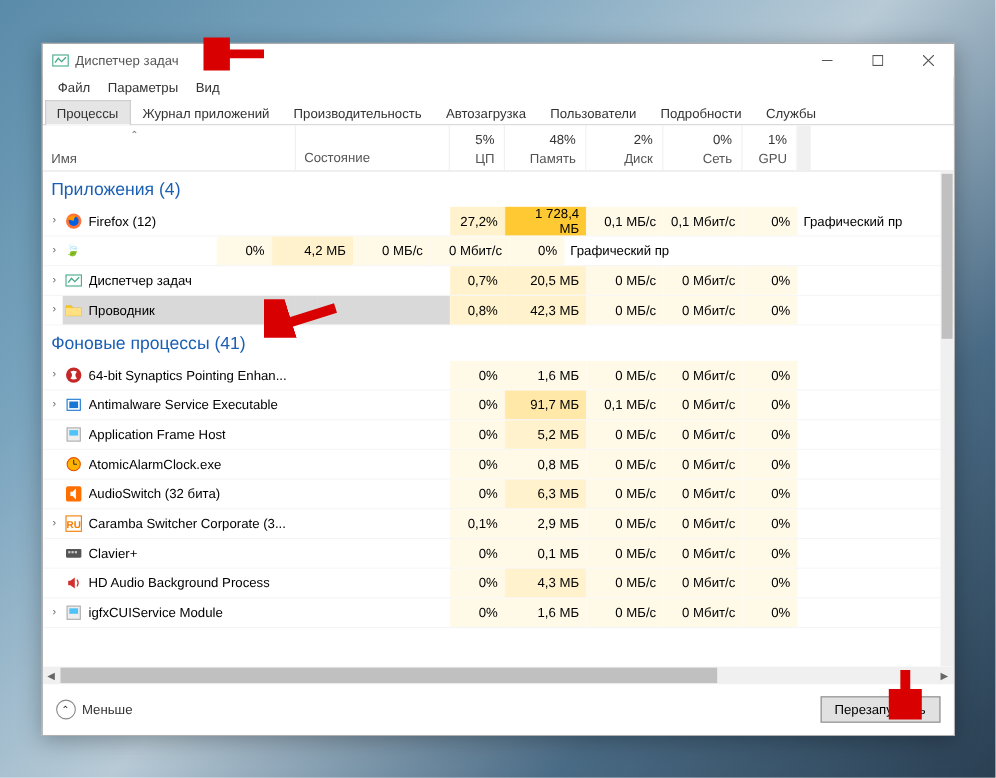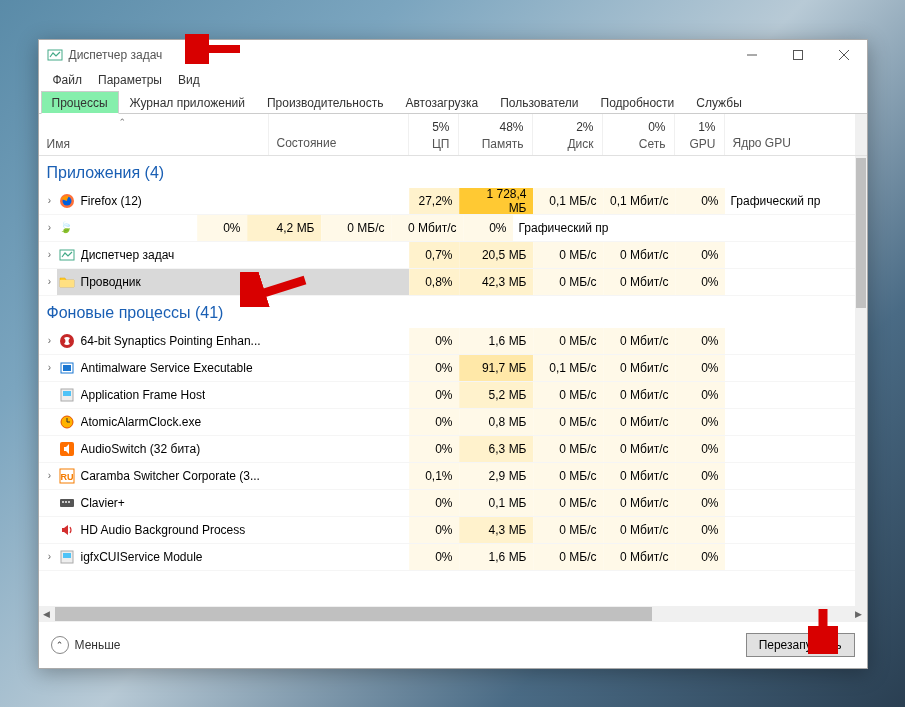--- a/index.html
+++ b/index.html
@@ -75,21 +75,21 @@
     padding: 4px 10px;
     font-size: 12px;
     color: #333;
     cursor: pointer;
     border: 1px solid transparent;
     border-bottom: none;
     position: relative;
     top: 1px;
   }
   .tab.active {
-    background: #86efac;
+    background: #e5e5e5;
     border-color: #ccc;
     border-bottom: 1px solid #fff;
   }
   .grid-header {
     display: flex;
     height: 42px;
     background: #fff;
     border-bottom: 1px solid #e0e0e0;
   }
   .gh-name {
@@ -373,21 +373,20 @@
       <span class="lbl">Диск</span>
     </div>
     <div class="gh-col gh-net">
       <span class="pct">0%</span>
       <span class="lbl">Сеть</span>
     </div>
     <div class="gh-col gh-gpu">
       <span class="pct">1%</span>
       <span class="lbl">GPU</span>
     </div>
-    <div class="gh-gpueng">Ядро GPU</div>
     <div class="gh-scroll-gutter"></div>
   </div>
 
   <div class="grid-body">
     <div id="rows-container">
         <div class="section-header">Приложения (4)</div>
         <div class="row">
           <span class="c-expander">›</span>
           <div class="c-name">
             <span class="c-icon">

